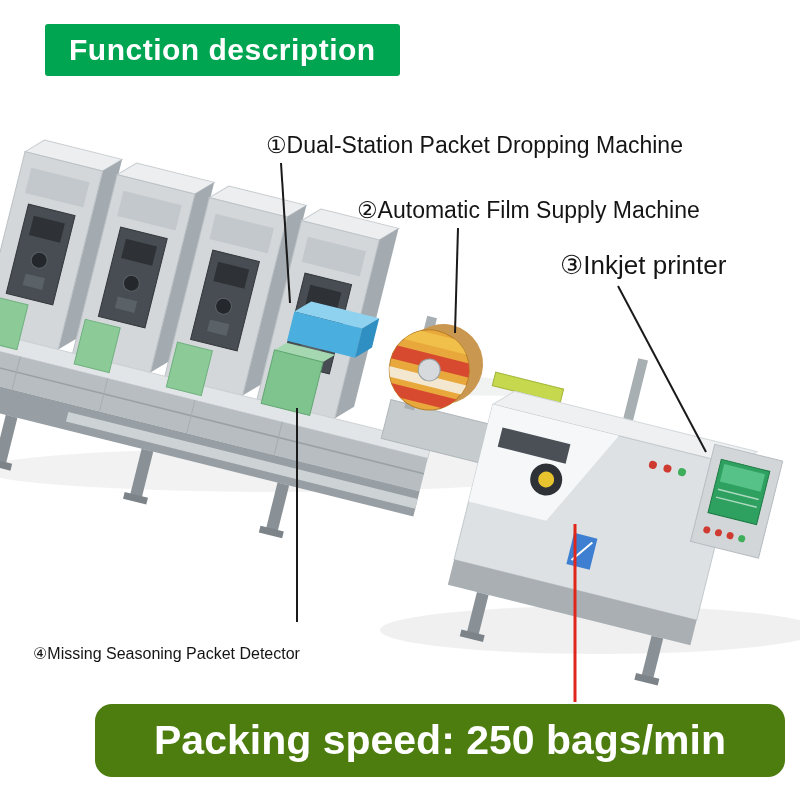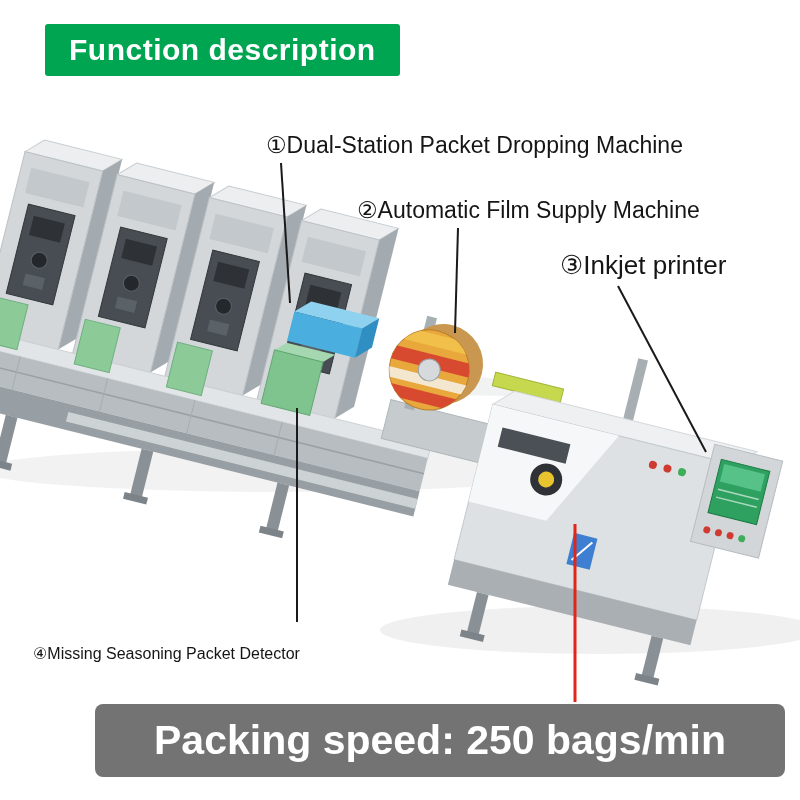--- a/index.html
+++ b/index.html
@@ -14,21 +14,21 @@
     font-size:30px;font-weight:bold;padding:9px 24px;border-radius:3px;
     letter-spacing:0.5px;
   }
   .annotation{position:absolute;color:#151515;white-space:nowrap;}
   #anno1{left:266px;top:132px;font-size:23px;}
   #anno2{left:357px;top:197px;font-size:23px;text-align:right;}
   #anno3{left:560px;top:250px;font-size:26px;}
   #anno4{left:33px;top:624px;font-size:16px;margin-top:20px;}
   .footer-banner{
     position:absolute;left:95px;top:704px;width:690px;height:73px;
-    background:#737373;color:#fff;border-radius:8px;
+    background:#4d7c0f;color:#fff;border-radius:17px;
     display:flex;align-items:center;justify-content:center;
     font-size:41px;font-weight:bold;
   }
 </style>
 </head>
 <body>
 
 <div class="stage">
 
   <svg class="scene" width="800" height="800" viewBox="0 0 800 800">

